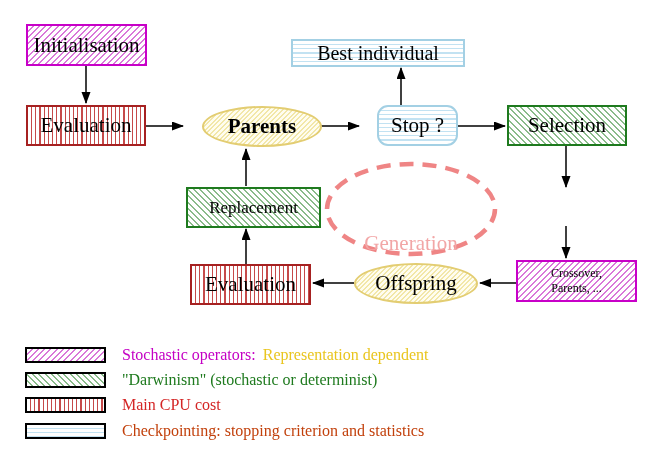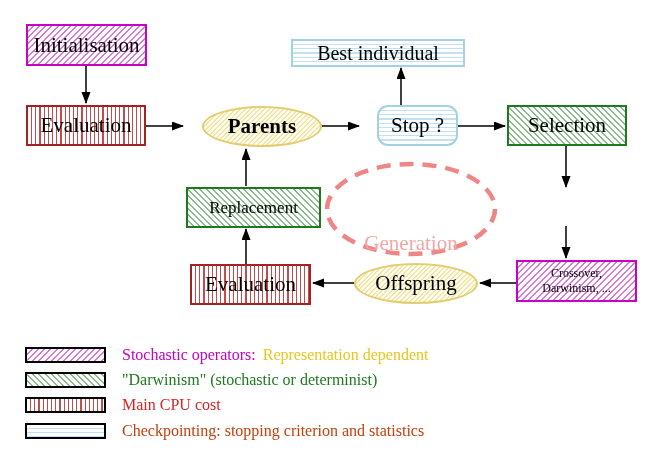--- a/index.html
+++ b/index.html
@@ -103,21 +103,21 @@
   <div class="node box p-red" style="left:190px;top:264px;width:121px;height:41px;">
     <span>Evaluation</span>
   </div>
 
   <div class="node ellipse p-yellow" style="left:354px;top:263px;width:124px;height:41px;">
     <span>Offspring</span>
   </div>
 
   <div class="node box p-magenta two-line" style="left:516px;top:260px;width:121px;height:42px;">
     <span>Crossover,</span>
-    <span>Darwinism, ...</span>
+    <span>Parents, ...</span>
   </div>
 
   <div class="legend-row" style="top:346px;">
     <div class="swatch p-magenta"></div>
     <div class="legend-text">
       <span class="t-magenta">Stochastic operators:</span><span class="t-yellow">Representation dependent</span>
     </div>
   </div>
 
   <div class="legend-row" style="top:371px;">

